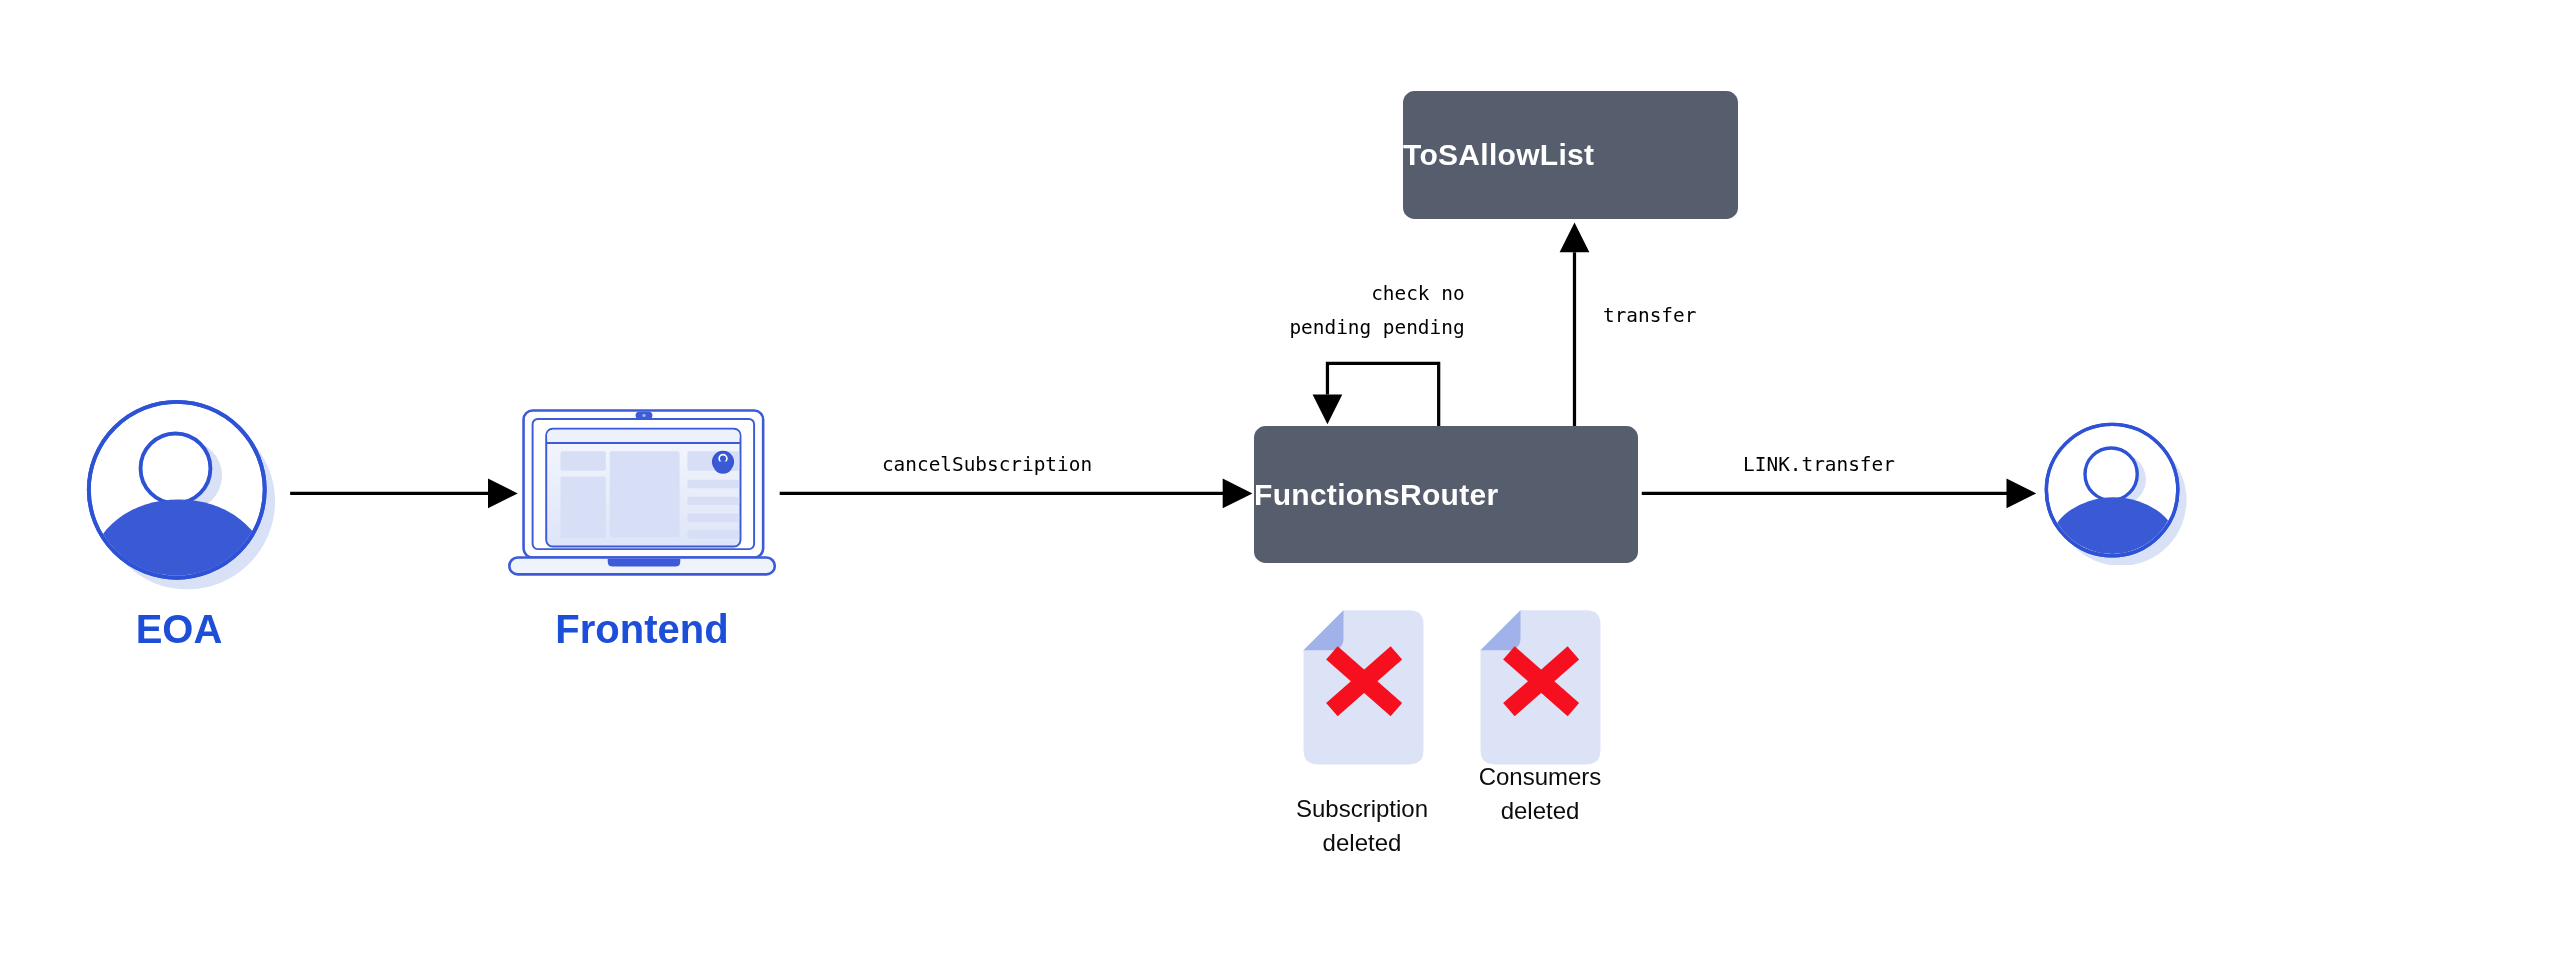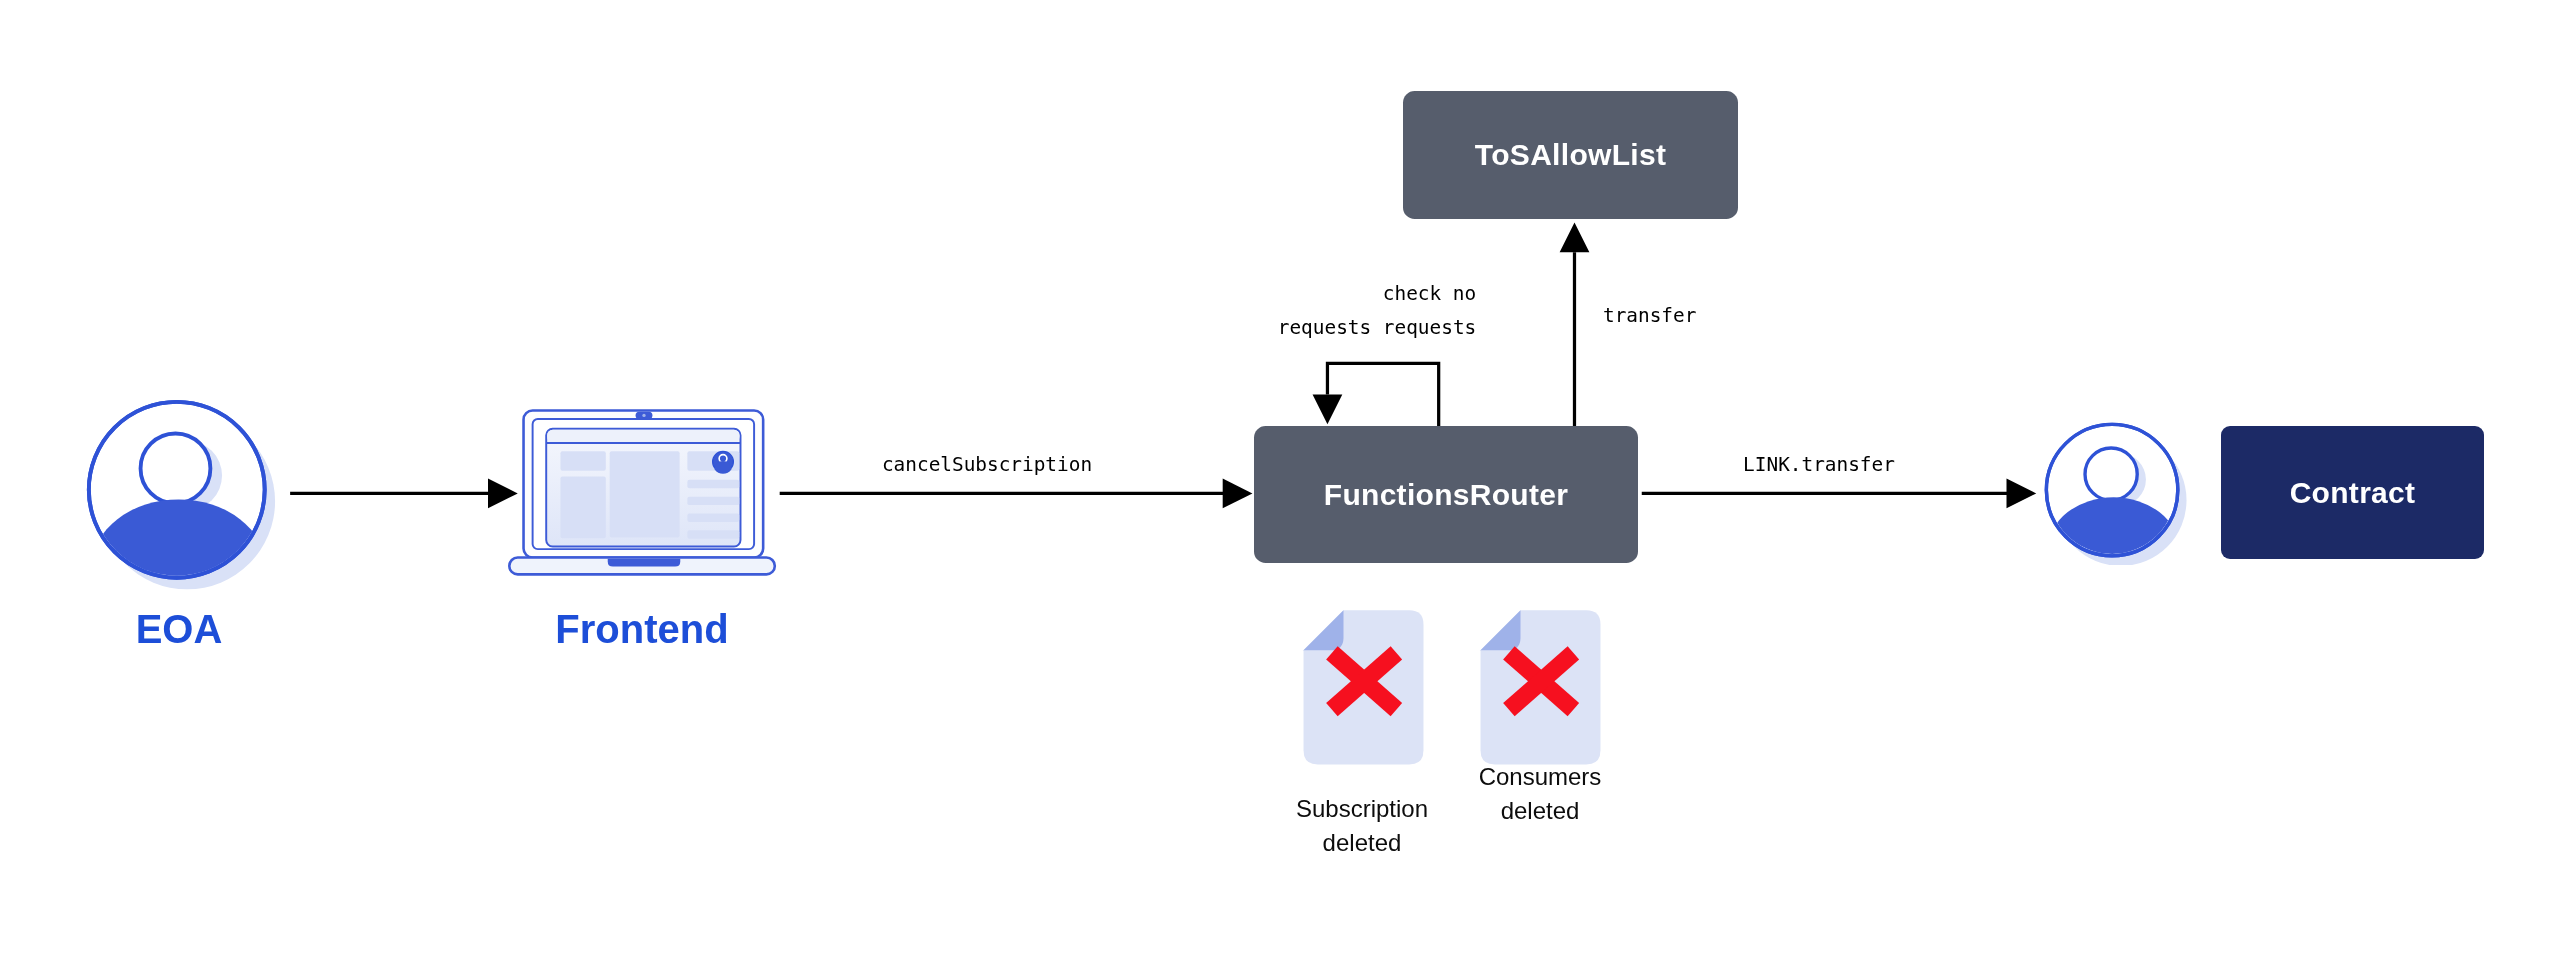--- a/index.html
+++ b/index.html
@@ -3,21 +3,21 @@
 <meta charset="utf-8">
 <style>
   html,body{margin:0;padding:0;background:#ffffff;}
   #canvas{
     position:relative;width:2576px;height:972px;background:#ffffff;
     font-family:"Liberation Sans",sans-serif;overflow:hidden;
   }
   .abs{position:absolute;}
   
   .node-box{
-    position:absolute;display:flex;align-items:center;justify-content:center;
+    position:absolute;display:flex;align-items:center;justify-content:flex-start;
     color:#ffffff;font-weight:bold;font-size:30px;letter-spacing:0.3px;
     border-radius:11.6px;
   }
   #box-tos{left:1403px;top:91px;width:335px;height:128px;background:#565D6C;}
   #box-router{left:1254px;top:426px;width:384px;height:137px;background:#565D6C;}
   #box-contract{left:2221px;top:426px;width:263px;height:133px;background:#1C2A66;border-radius:9px;}
   
   .node-label{
     position:absolute;transform:translateX(-50%);color:#1d4ed8;
     font-weight:bold;font-size:40px;white-space:nowrap;
@@ -135,21 +135,21 @@
   <div class="node-label" id="lbl-frontend">Frontend</div>
 
   <div class="mono-label mono-center" id="lbl-cancel">cancelSubscription</div>
 
   <div class="node-box" id="box-router">
     <span>FunctionsRouter</span>
   </div>
 
   <div class="mono-label mono-center" id="lbl-loop">
     <span style="display:block">check no</span>
-    <span style="display:block">requests requests</span>
+    <span style="display:block">pending pending</span>
   </div>
 
   <div class="mono-label" id="lbl-hasaccess">transfer</div>
 
   <div class="node-box" id="box-tos">
     <span>ToSAllowList</span>
   </div>
 
   <div class="mono-label mono-center" id="lbl-transfer">LINK.transfer</div>
 
@@ -160,23 +160,20 @@
         <circle cx="145" cy="145" r="132"></circle>
       </clipPath>
     <g clip-path="url(#pc-right)">
       <circle cx="161" cy="123" r="54" fill="#D9E1F7"></circle>
       <circle cx="143" cy="112" r="54" fill="#ffffff" stroke="#2E52D6" stroke-width="7"></circle>
       <ellipse cx="148" cy="264" rx="134" ry="104" fill="#3A5AD5"></ellipse>
     </g>
     <circle cx="145" cy="145" r="136" fill="none" stroke="#2E52D6" stroke-width="7"></circle>
   </svg>
 
-  <div class="node-box" id="box-contract">
-    <span>Contract</span>
-  </div>
 
   <svg class="abs" style="left:1302px;top:609px;" width="123" height="158" viewBox="0 0 190 245">
     <path d="M 64 2 H 166 Q 188 2 188 24 V 219 Q 188 241 166 241 H 24 Q 2 241 2 219 V 64 Z" fill="#DCE3F6"></path>
     <path d="M 64 2 V 44 Q 64 64 44 64 H 2 Z" fill="#9FB2E9"></path>
     <g stroke="#F6101F" stroke-width="27" stroke-linecap="butt">
       <line x1="46" y1="68" x2="146" y2="156"></line>
       <line x1="146" y1="68" x2="46" y2="156"></line>
     </g>
   </svg>
   <div class="caption" id="cap-doc1">

